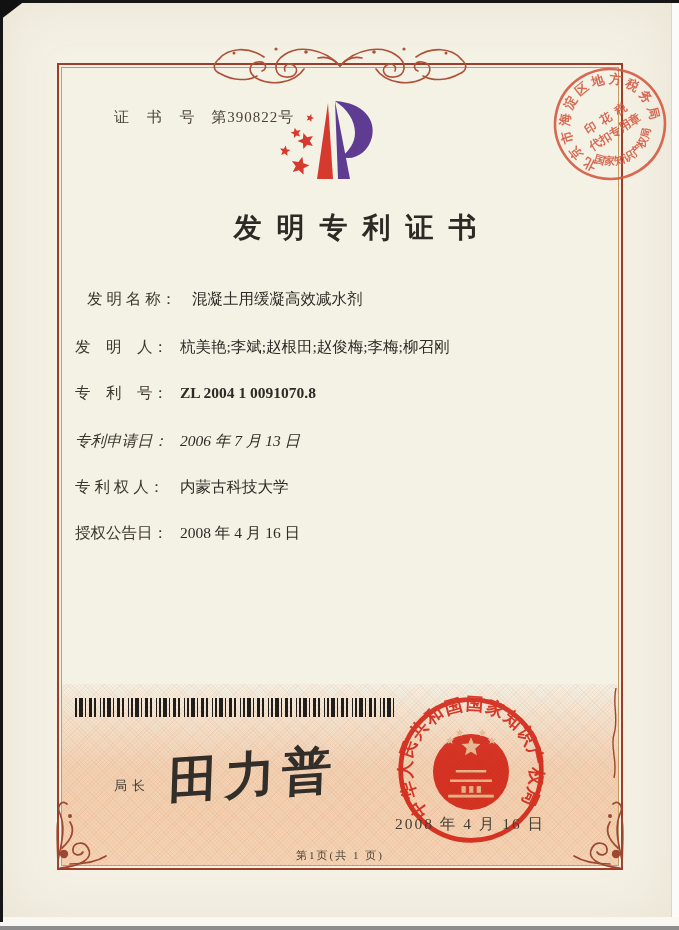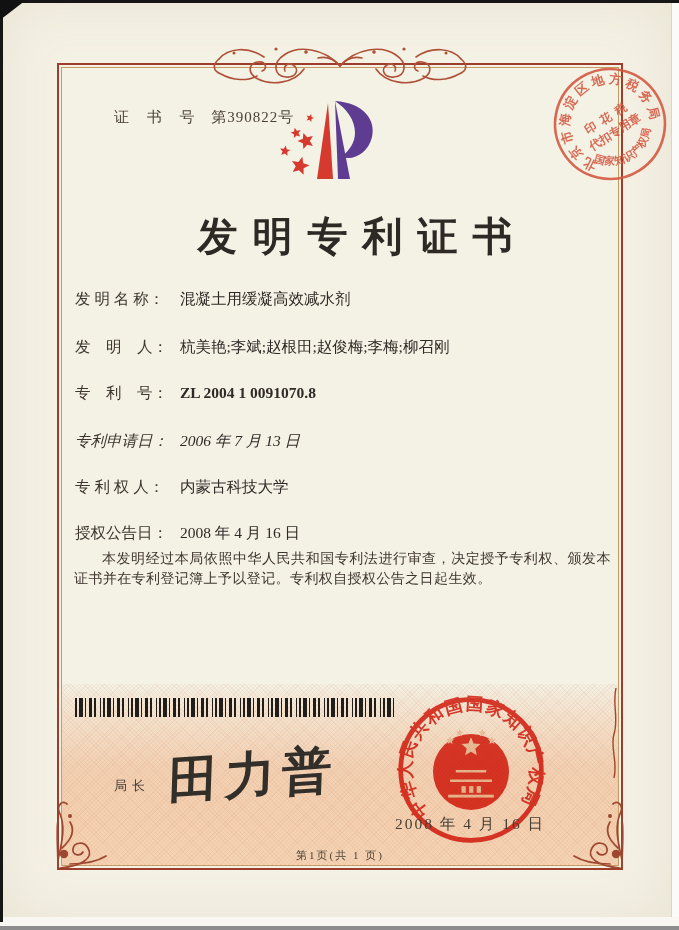--- a/index.html
+++ b/index.html
@@ -31,26 +31,26 @@
   }
 
   .cert-no { position:absolute; left:70px; top:108px; z-index:4; font-size:15px; color:#4a4238;margin-left:44px; }
   .cert-no .lbl { letter-spacing:7px; margin-right:6px; }
   .cert-no .val { letter-spacing:1px; }
 
   .logo { position:absolute; left:270px; top:94px; z-index:4; }
   .tax-stamp { position:absolute; left:549px; top:63px; z-index:6; transform:rotate(-32deg); opacity:.88; }
 
   .title { position:absolute; left:57px; top:209px; width:596px; text-align:center; z-index:4;
-           font-size:40px; font-weight:700; color:#2d2925; letter-spacing:15px; text-indent:15px; }
+           font-size:28px; font-weight:700; color:#2d2925; letter-spacing:15px; text-indent:15px; }
 
   .field-row { position:absolute; left:75px; z-index:4; font-size:15.5px; color:#36302a; white-space:nowrap; }
   .field-row .flabel { display:inline-block; min-width:97px; color:#3c362e; }
   .field-row .fvalue { margin-left:4px; color:#2f2a25; }
-  .fr0 { top:289px; } .fr1 { top:337px; } .fr2 { top:383px; }
+  .fr0 { top:289px;margin-left:12px; } .fr1 { top:337px; } .fr2 { top:383px; }
   .fr3 { top:431px;font-style:italic; } .fr4 { top:477px; } .fr5 { top:523px; }
 
   .paragraphs { position:absolute; left:74px; top:549px; width:537px; z-index:4;
                 font-size:14px; line-height:19.9px; color:#3d362e; text-align:justify; letter-spacing:.4px; }
   .paragraphs p { text-indent:2em; }
 
   .barcode { position:absolute; left:75px; top:698px; width:322px; height:19px; z-index:4;
     background:
       repeating-linear-gradient(90deg,
         #201d1a 0 2px,  rgba(0,0,0,0) 2px 4px,
@@ -185,21 +185,20 @@
 <div class="field-row fr4">
   <span class="flabel">专 利 权 人：</span>
   <span class="fvalue">内蒙古科技大学</span>
 </div>
 <div class="field-row fr5">
   <span class="flabel">授权公告日：</span>
   <span class="fvalue">2008 年 4 月 16 日</span>
 </div>
 
 <div class="paragraphs">
-  <p>本发明经过本局依照中华人民共和国专利法进行审查，决定授予专利权、颁发本证书并在专利登记簿上予以登记。专利权自授权公告之日起生效。</p>
 </div>
 
 <div class="barcode"></div>
 
 <div class="director-label">局长</div>
 <div class="signature">田力普</div>
 
 <svg class="seal" width="152" height="152" viewBox="0 0 160 160">
   <circle cx="80" cy="80" r="74" fill="none" stroke="#e03427" stroke-width="5"></circle>
   <text font-size="18.5" letter-spacing="1" fill="#e03427" font-weight="bold" font-family="Liberation Serif,serif">

